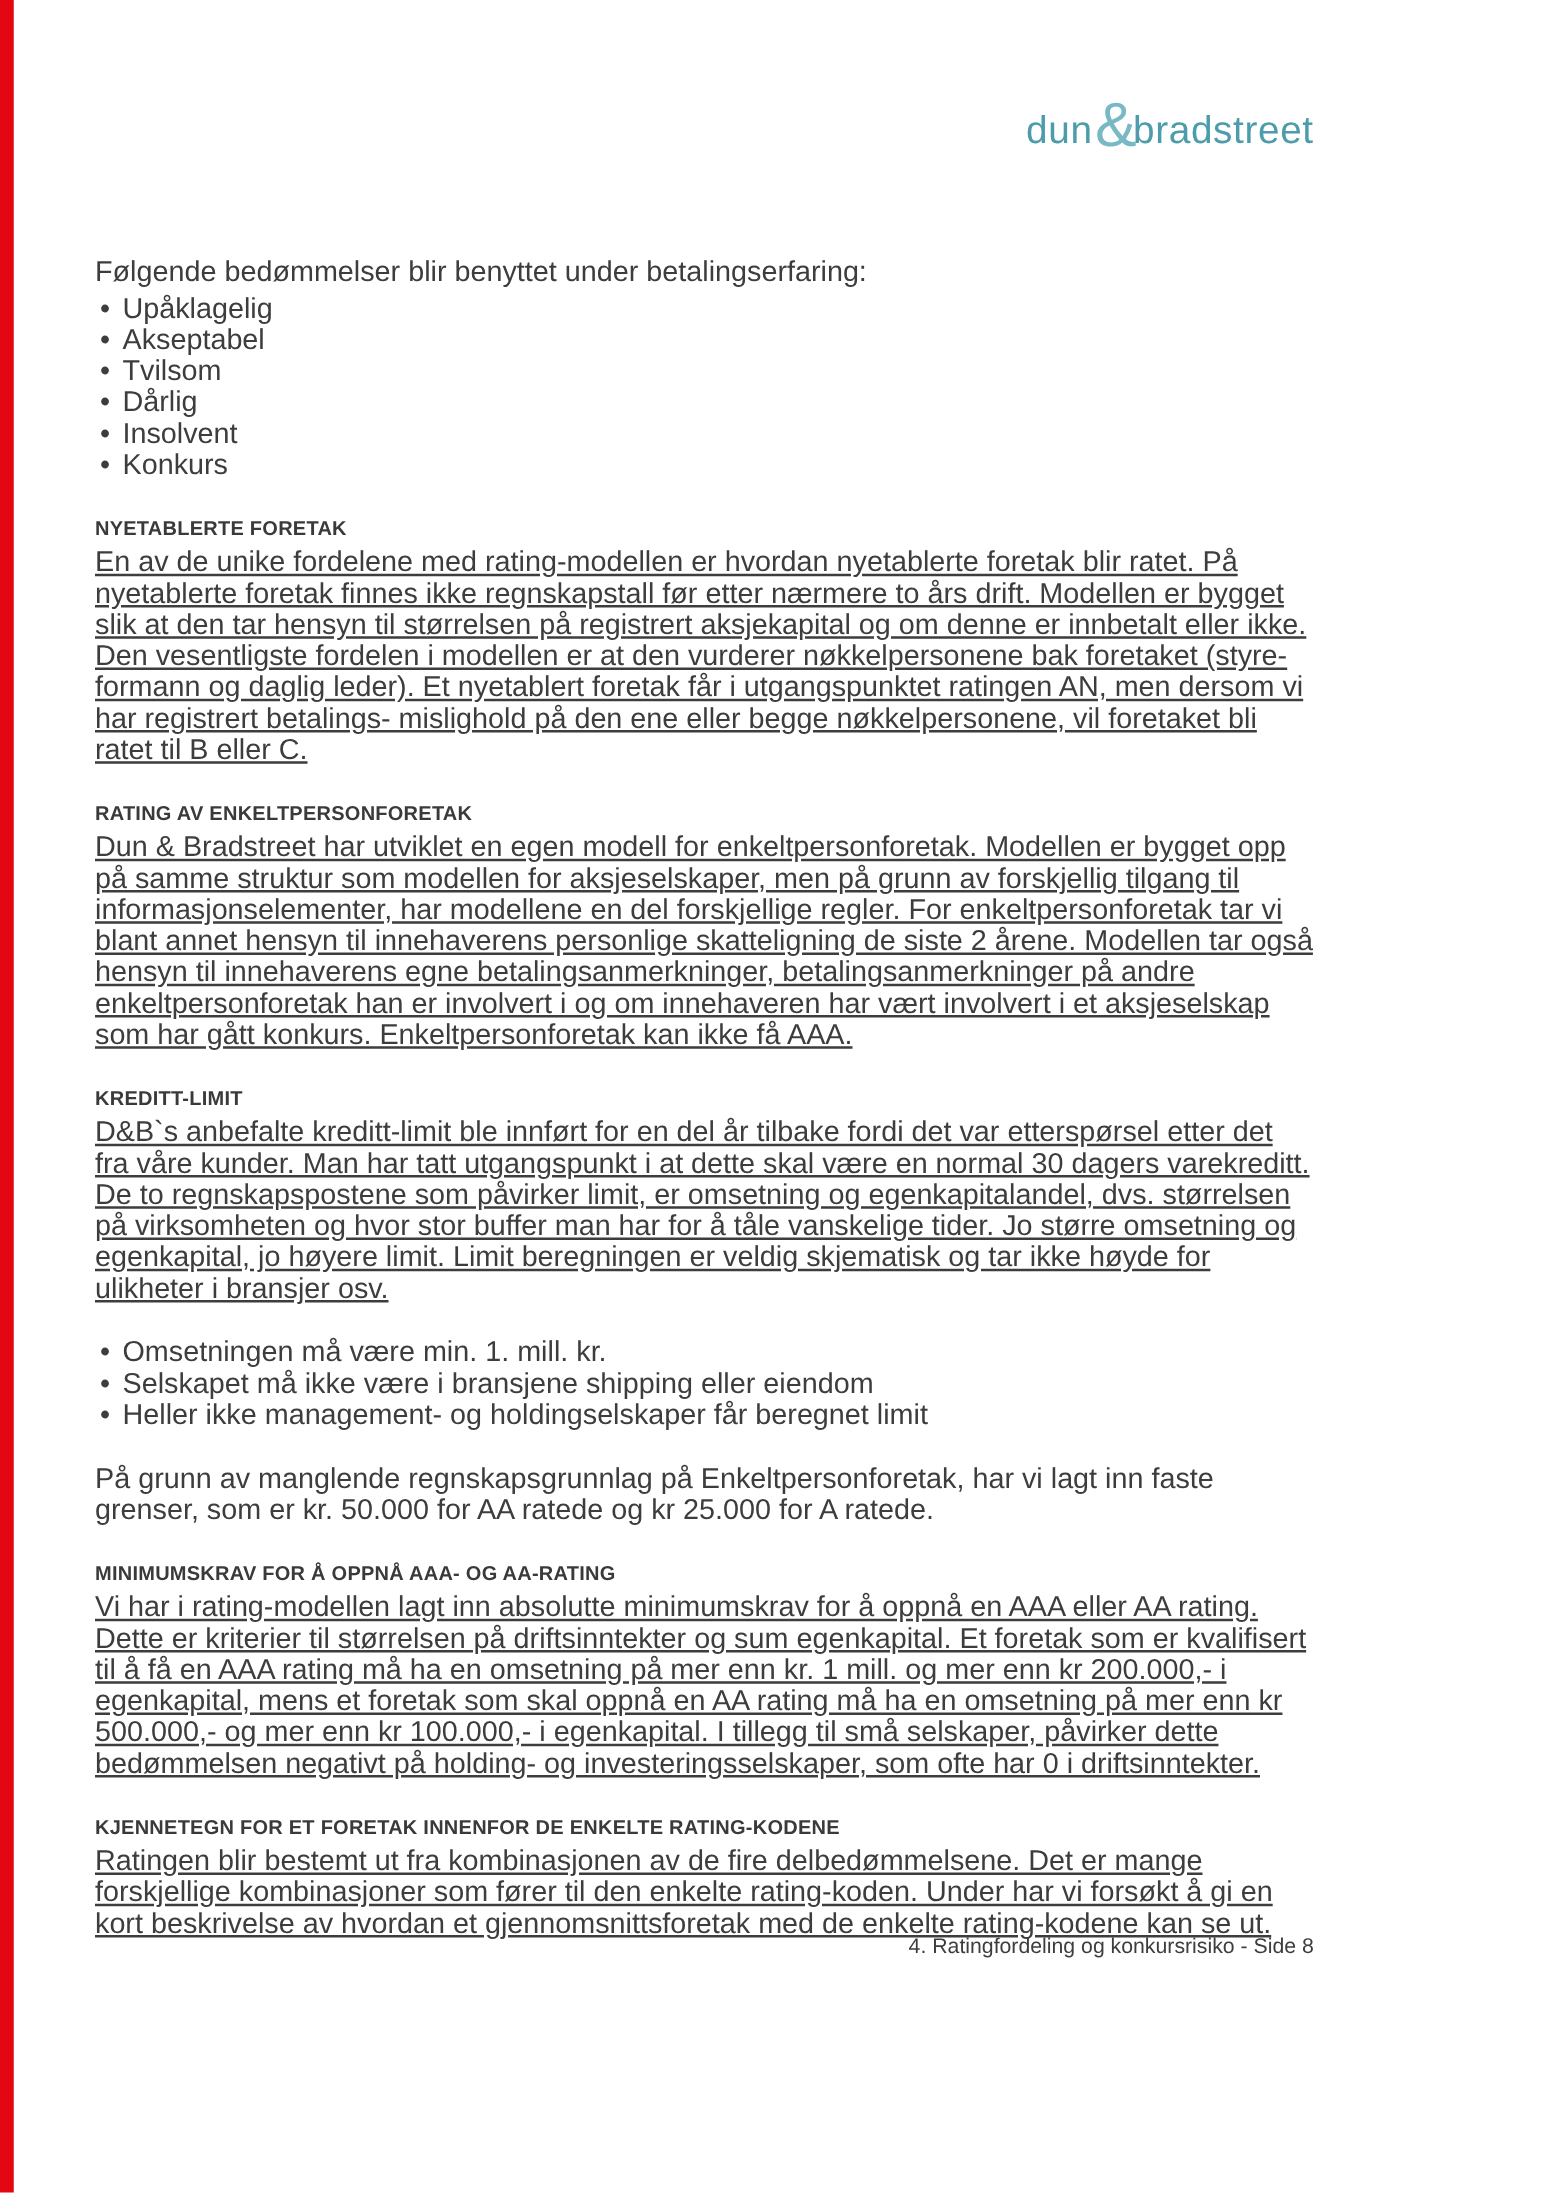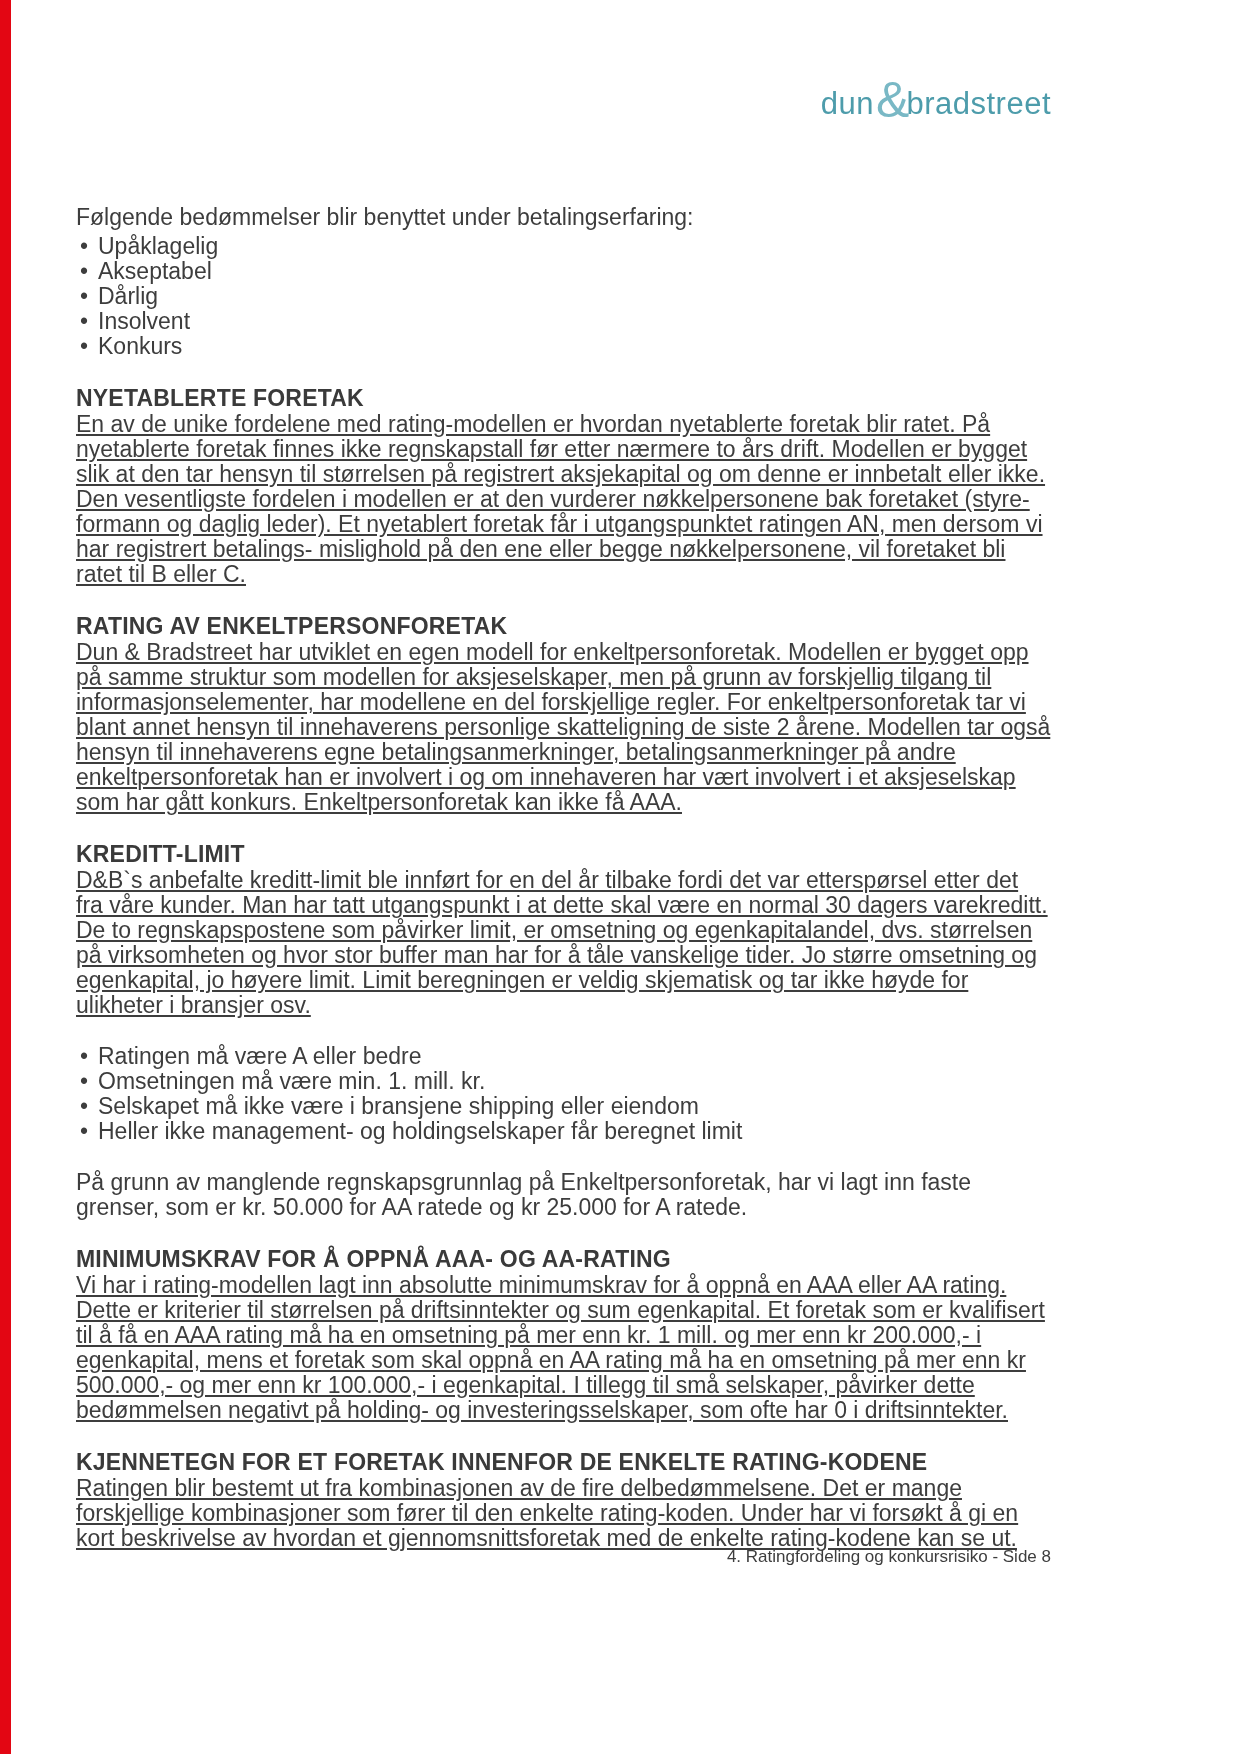--- a/index.html
+++ b/index.html
@@ -62,21 +62,21 @@
   }
   ul.bullets li::before {
     content: "\2022";
     position: absolute;
     left: 2px;
     top: 0;
     color: #3d3d3d;
   }
   .section { margin-top: 27px; }
   h2.section-heading {
-    font-size: 23px;
+    font-size: 16px;
     line-height: 25px;
     font-weight: bold;
     color: #3a3a3a;
     margin: 0 0 1px 0;
     letter-spacing: 0.2px;
   }
   .body-text { margin: 0; text-decoration: underline; }
   .sub-block { margin-top: 26px; }
   .after-para { margin-top: 26px; }
   .footer {
@@ -102,20 +102,21 @@
     <span class="word">dun</span>
     <span class="amp">&amp;</span>
     <span class="word">bradstreet</span>
   </div>
 
   <div class="intro">
     <p class="lead">Følgende bedømmelser blir benyttet under betalingserfaring:</p>
     <ul class="bullets">
       <li>Upåklagelig</li>
       <li>Akseptabel</li>
+      <li>Tvilsom</li>
       <li>Dårlig</li>
       <li>Insolvent</li>
       <li>Konkurs</li>
     </ul>
   </div>
 
   <div class="section">
     <h2 class="section-heading">NYETABLERTE FORETAK</h2>
     <p class="body-text">En av de unike fordelene med rating-modellen er hvordan nyetablerte foretak blir ratet. På nyetablerte foretak finnes ikke regnskapstall før etter nærmere to års drift. Modellen er bygget slik at den tar hensyn til størrelsen på registrert aksjekapital og om denne er innbetalt eller ikke. Den vesentligste fordelen i modellen er at den vurderer nøkkelpersonene bak foretaket (styre- formann og daglig leder). Et nyetablert foretak får i utgangspunktet ratingen AN, men dersom vi har registrert betalings- mislighold på den ene eller begge nøkkelpersonene, vil foretaket bli ratet til B eller C.</p>
   </div>
@@ -124,21 +125,20 @@
     <h2 class="section-heading">RATING AV ENKELTPERSONFORETAK</h2>
     <p class="body-text">Dun &amp; Bradstreet har utviklet en egen modell for enkeltpersonforetak. Modellen er bygget opp på samme struktur som modellen for aksjeselskaper, men på grunn av forskjellig tilgang til informasjonselementer, har modellene en del forskjellige regler. For enkeltpersonforetak tar vi blant annet hensyn til innehaverens personlige skatteligning de siste 2 årene. Modellen tar også hensyn til innehaverens egne betalingsanmerkninger, betalingsanmerkninger på andre enkeltpersonforetak han er involvert i og om innehaveren har vært involvert i et aksjeselskap som har gått konkurs. Enkeltpersonforetak kan ikke få AAA.</p>
   </div>
 
   <div class="section">
     <h2 class="section-heading">KREDITT-LIMIT</h2>
     <p class="body-text">D&amp;B`s anbefalte kreditt-limit ble innført for en del år tilbake fordi det var etterspørsel etter det fra våre kunder. Man har tatt utgangspunkt i at dette skal være en normal 30 dagers varekreditt. De to regnskapspostene som påvirker limit, er omsetning og egenkapitalandel, dvs. størrelsen på virksomheten og hvor stor buffer man har for å tåle vanskelige tider. Jo større omsetning og egenkapital, jo høyere limit. Limit beregningen er veldig skjematisk og tar ikke høyde for ulikheter i bransjer osv.</p>
 
     <div class="sub-block">
       <ul class="bullets">
-        <li>Ratingen må være A eller bedre</li>
         <li>Omsetningen må være min. 1. mill. kr.</li>
         <li>Selskapet må ikke være i bransjene shipping eller eiendom</li>
         <li>Heller ikke management- og holdingselskaper får beregnet limit</li>
       </ul>
     </div>
 
     <p class="after-para">På grunn av manglende regnskapsgrunnlag på Enkeltpersonforetak, har vi lagt inn faste grenser, som er kr. 50.000 for AA ratede og kr 25.000 for A ratede.</p>
   </div>
 
   <div class="section">

